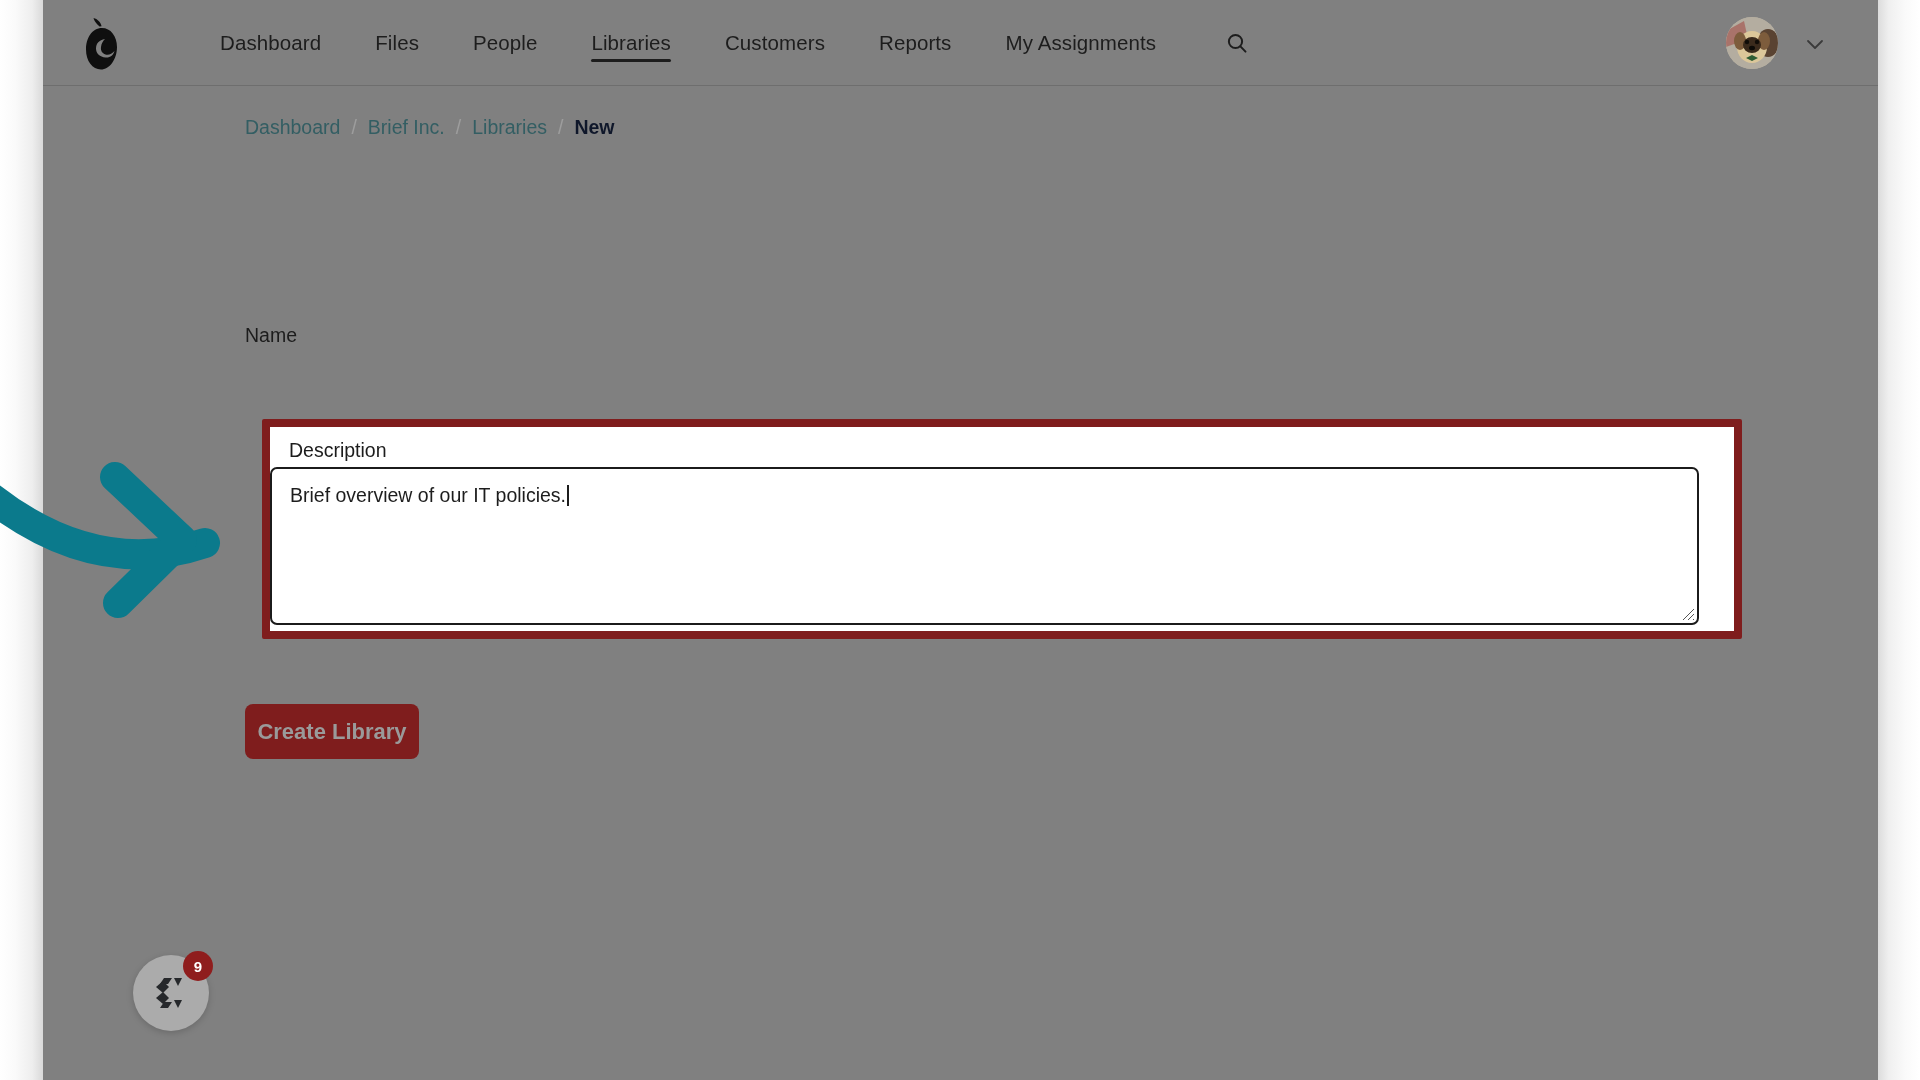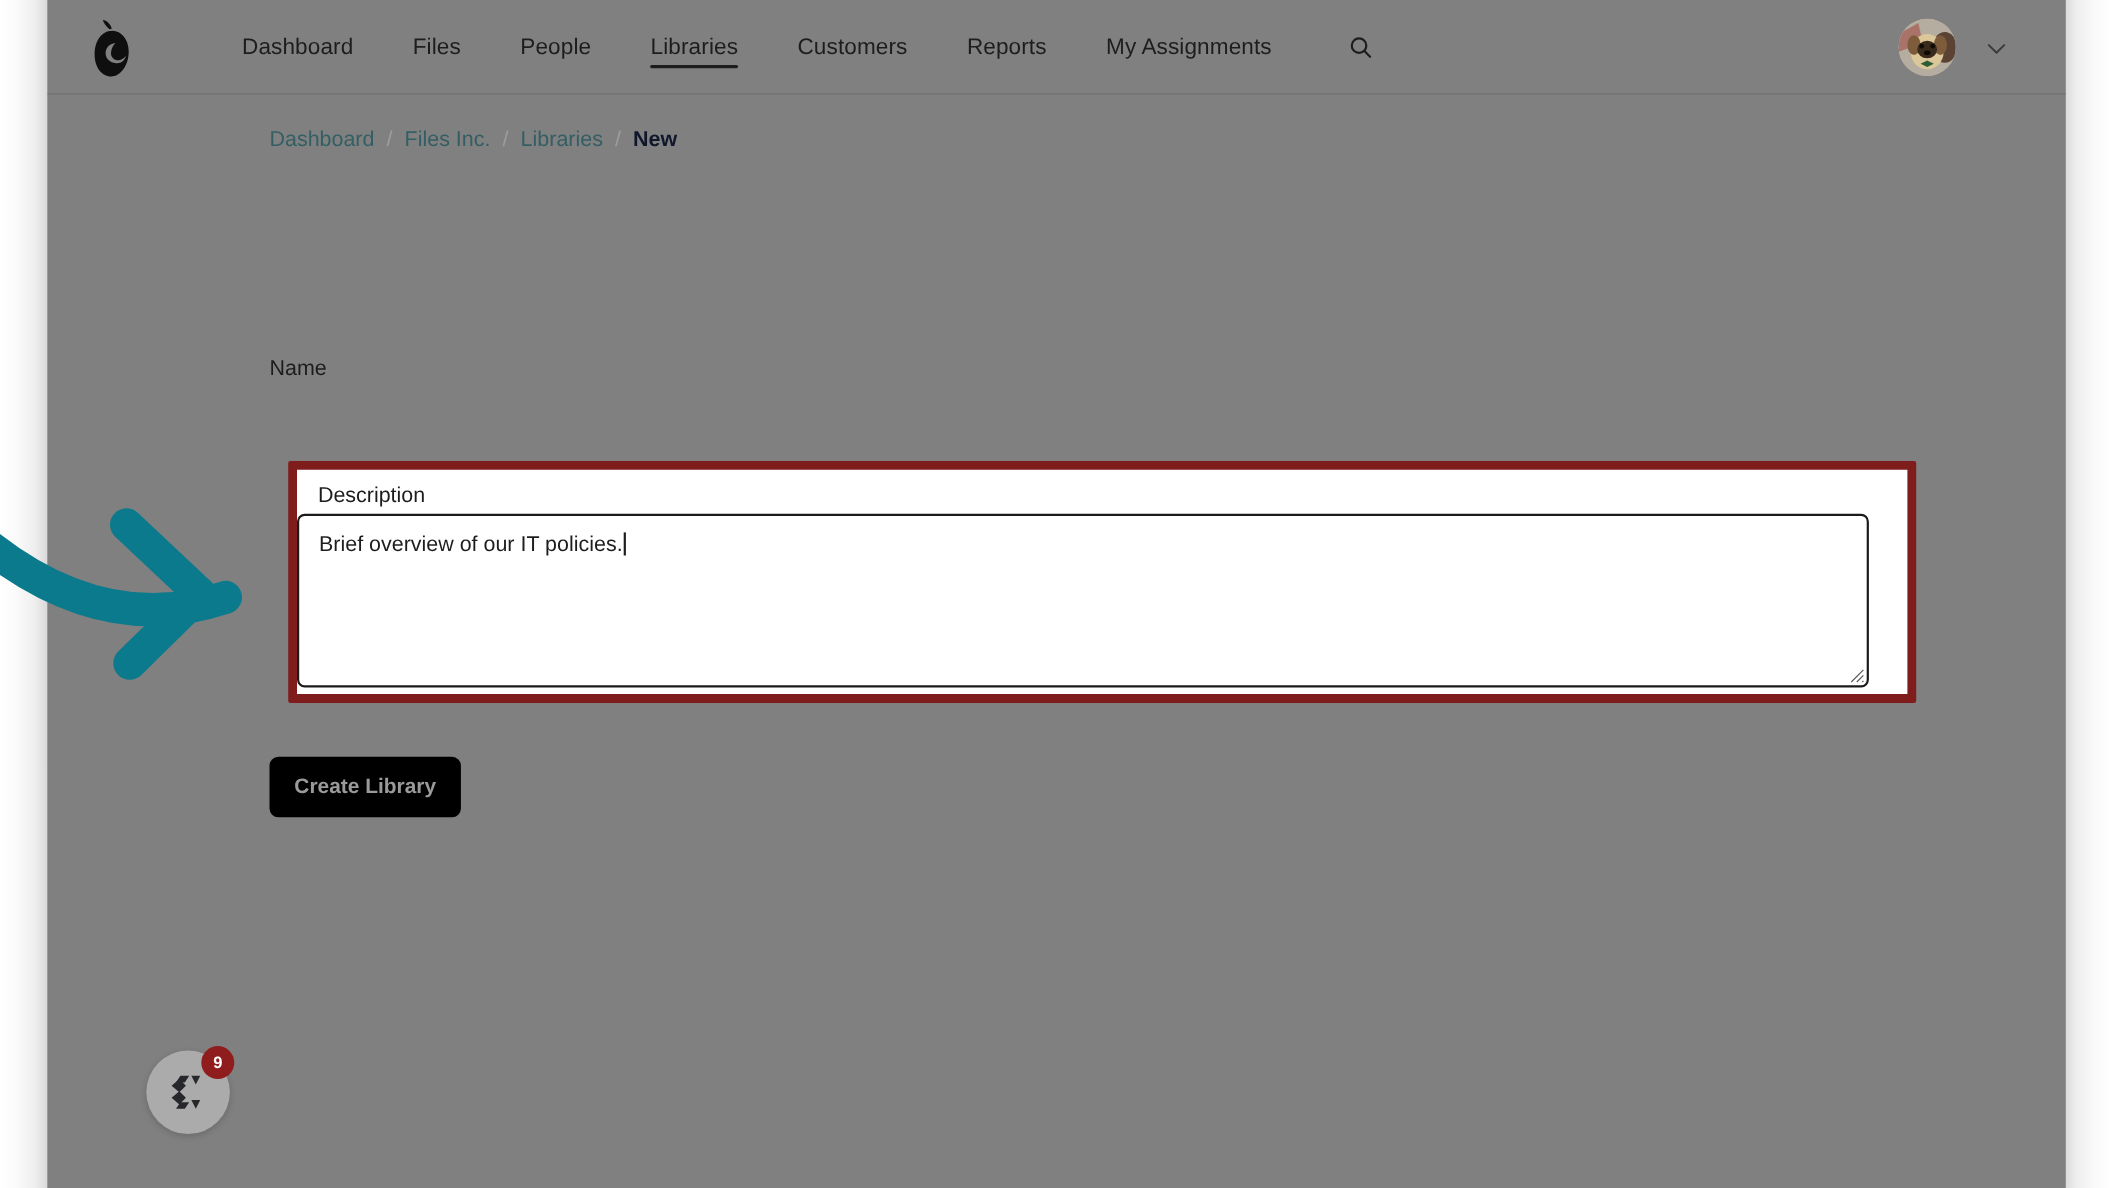--- a/index.html
+++ b/index.html
@@ -134,26 +134,26 @@
     position: absolute; right: 4px; bottom: 4px;
     width: 16px; height: 16px; pointer-events: none;
   }
   .caret {
     display: inline-block; width: 1.5px; height: 21px;
     background: #1d1d1d; vertical-align: -4px; margin-left: 1px;
   }
 
   
   .btn-create {
-    position: absolute; left: 202px; top: 688px;
+    position: absolute; left: 202px; top: 704px;
     width: 174px; height: 55px;
-    background: #000000; color: #9a9a9a;
+    background: #7f1d1d; color: #9a9a9a;
     border: none; border-radius: 8px;
     font-family: "Liberation Sans", sans-serif;
-    font-size: 19px; font-weight: 700;
+    font-size: 22px; font-weight: 700;
     cursor: pointer;
   }
 
   
   .help-widget {
     position: absolute; left: 90px; top: 955px;
     width: 76px; height: 76px; border-radius: 50%;
     background: #ababab;
     display: flex; align-items: center; justify-content: center;
     cursor: pointer;
@@ -232,21 +232,21 @@
       <div class="chev">
         <svg width="22" height="22" viewBox="0 0 22 22">
           <polyline points="4,8 11,15 18,8" fill="none" stroke="#3a3a3a" stroke-width="1.8" stroke-linecap="round" stroke-linejoin="round"></polyline>
         </svg>
       </div>
     </div>
 
     <div class="breadcrumb">
       <span class="crumb">Dashboard</span>
       <span class="crumb-sep">/</span>
-      <span class="crumb">Files Inc.</span>
+      <span class="crumb">Brief Inc.</span>
       <span class="crumb-sep">/</span>
       <span class="crumb">Libraries</span>
       <span class="crumb-sep">/</span>
       <span class="crumb last">New</span>
     </div>
 
 
     <label class="form-label field-name-label">Name</label>
 
     <div class="highlight-frame">

